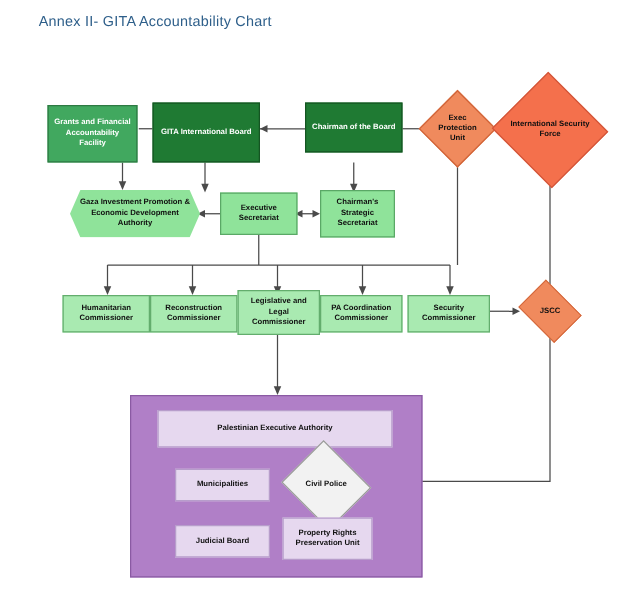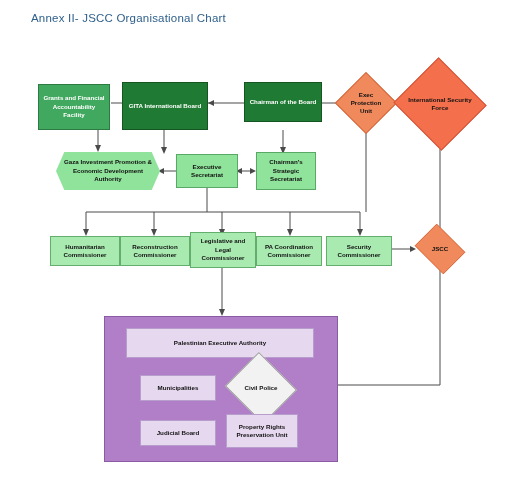--- a/index.html
+++ b/index.html
@@ -111,21 +111,21 @@
     border:1px solid #9a9a9a;
     transform:rotate(45deg);
     box-sizing:border-box;
   }
 </style>
 </head>
 <body>
 
 <div class="canvas">
 
-  <div id="page-title">Annex II- JSCC Organisational Chart</div>
+  <div id="page-title">Annex II- GITA Accountability Chart</div>
 
   <svg class="lines" viewBox="0 0 507 490">
     <g stroke="#4a4a4a" stroke-width="1" fill="none">
 
       <line x1="244" y1="103" x2="208" y2="103"></line>
       <polygon points="208,103 214,100 214,106" fill="#4a4a4a" stroke="none"></polygon>
 
       <line x1="344" y1="103" x2="322" y2="103"></line>
 
       <line x1="111" y1="103" x2="122" y2="103"></line>

